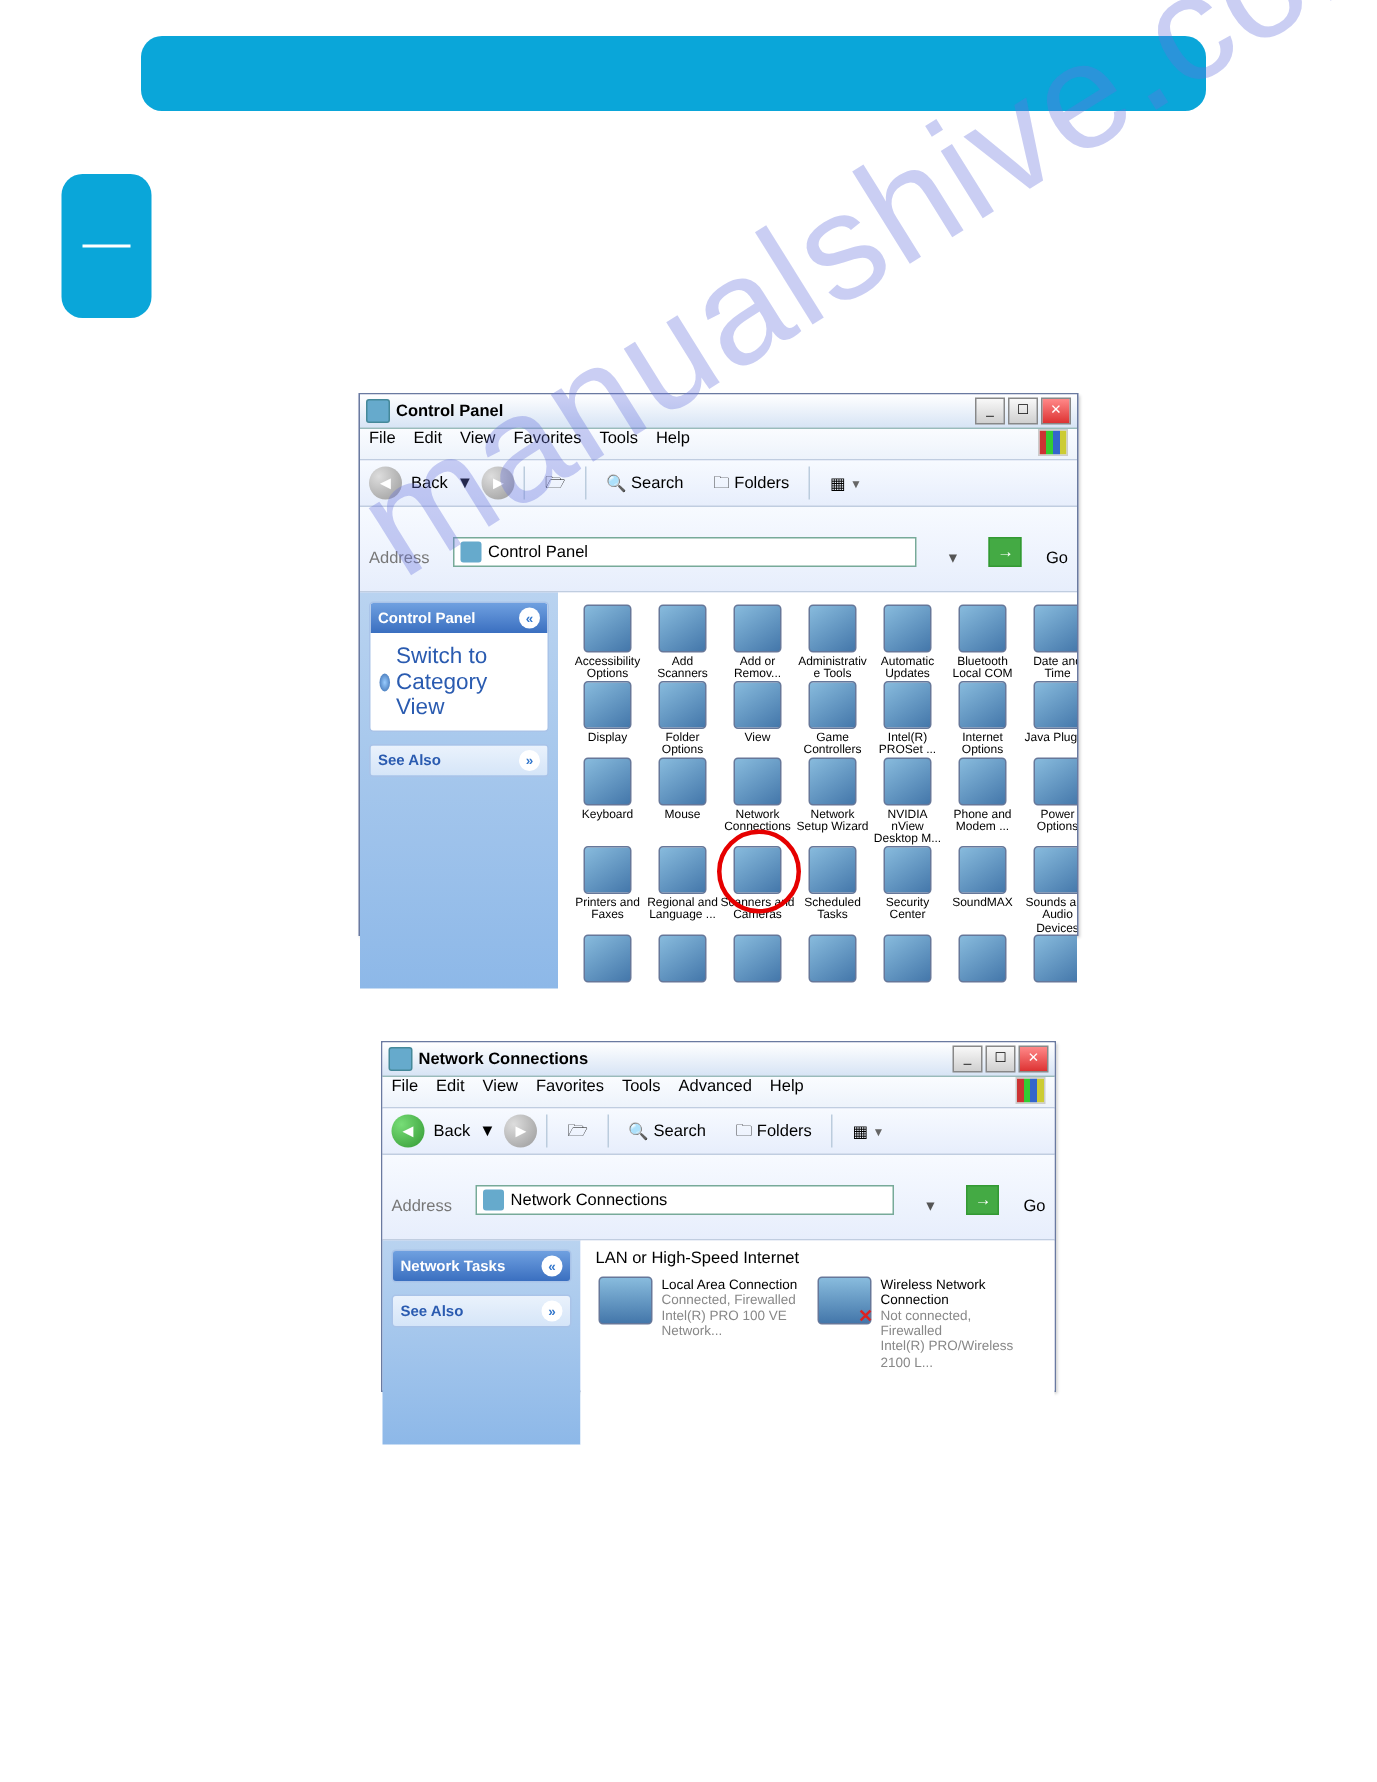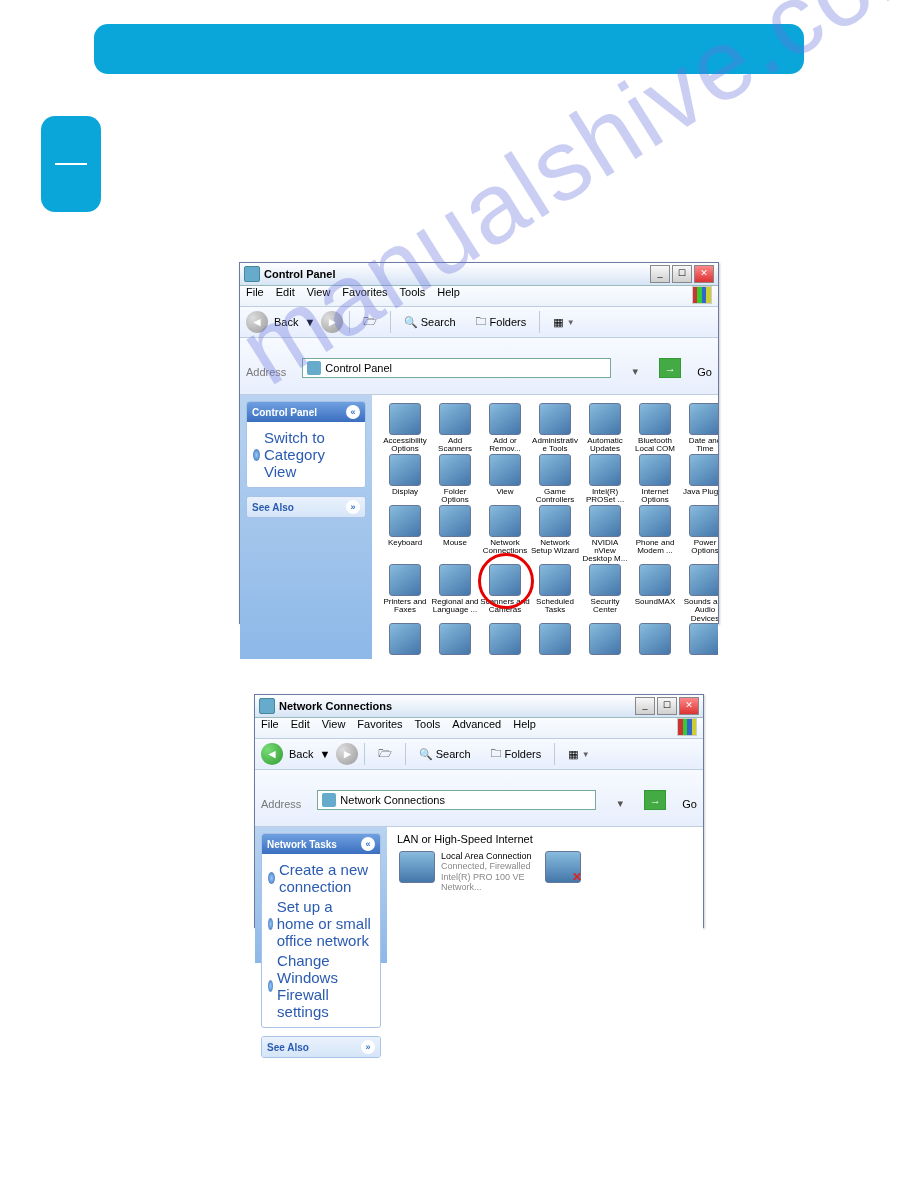--- a/index.html
+++ b/index.html
@@ -334,34 +334,20 @@
     <div class="gobtn">→</div>
     <span>Go</span>
   </div>
   <div class="body2col v2">
     <div class="leftpane">
       <div class="panel">
         <div class="panel-hd">
           <span>Network Tasks</span>
           <span class="collapse">«</span>
         </div>
-        <div class="panel-body">
-          <div class="link">
-                <span class="lico"></span>
-                <span>Create a new connection</span>
-              </div>
-          <div class="link">
-                <span class="lico"></span>
-                <span>Set up a home or small office network</span>
-              </div>
-          <div class="link">
-                <span class="lico"></span>
-                <span>Change Windows Firewall settings</span>
-              </div>
-        </div>
       </div>
       <div class="panel">
         <div class="panel-hd light">
           <span>See Also</span>
           <span class="collapse">»</span>
         </div>
       </div>
     </div>
     <div class="rightpane">
       <div class="grouphdr">LAN or High-Speed Internet</div>
@@ -371,19 +357,24 @@
               <div class="ctxt">
                 <div class="t1">Local Area Connection</div>
                 <div class="t2">Connected, Firewalled</div>
                 <div class="t3">Intel(R) PRO 100 VE Network...</div>
               </div>
             </div>
             <div class="conn">
               <div class="cimg">
                 <span class="x">✕</span>
               </div>
+              <div class="ctxt">
+                <div class="t1">Wireless Network Connection</div>
+                <div class="t2">Not connected, Firewalled</div>
+                <div class="t3">Intel(R) PRO/Wireless 2100 L...</div>
+              </div>
             </div>
           </div>
     </div>
   </div>
 </div>
 
 </div>
 
 </body></html>

